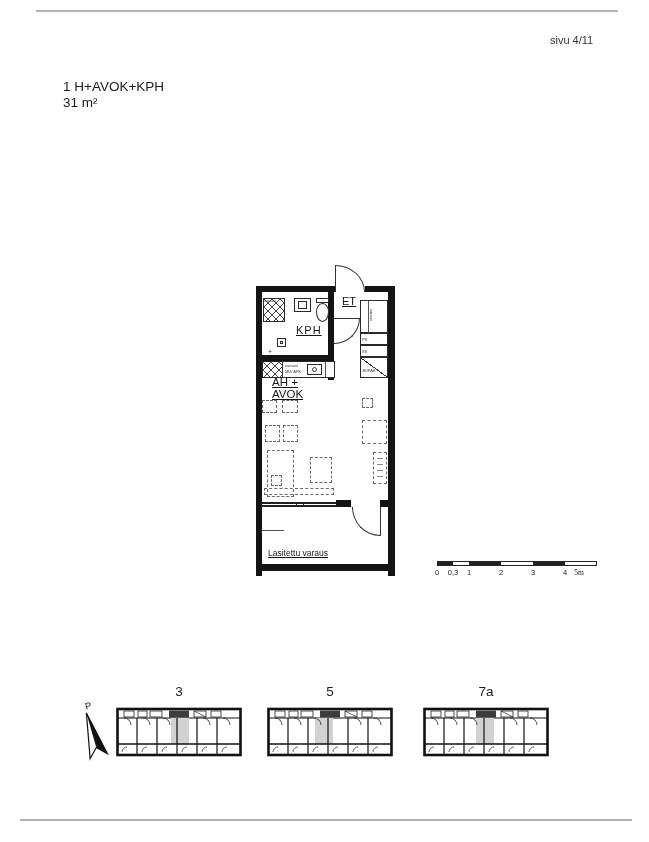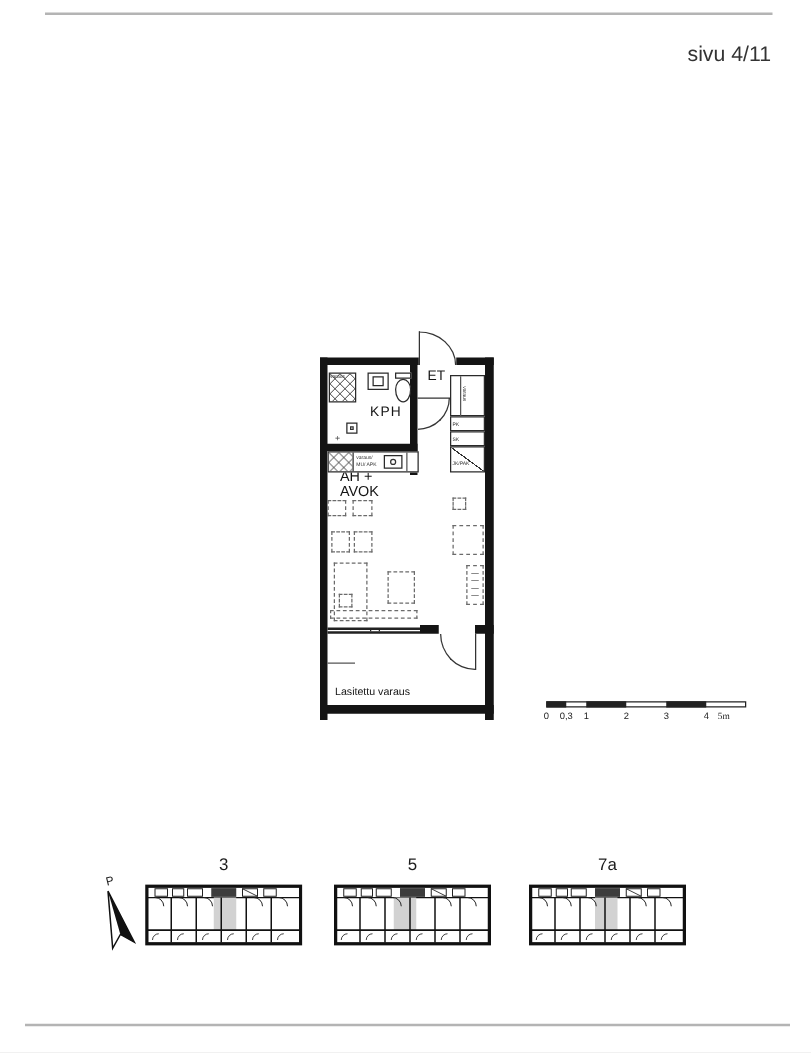--- a/index.html
+++ b/index.html
@@ -3,32 +3,32 @@
 <meta charset="utf-8">
 <style>
   html,body{margin:0;padding:0;background:#e8e8e8;}
   .page{
     position:relative;width:649px;height:842px;background:#ffffff;
     font-family:"Liberation Sans", sans-serif;color:#1c1c1c;overflow:hidden;margin:0 auto;
   }
   .scanline{position:absolute;background:#b4b4b4;}
   
   .title{position:absolute;left:62px;top:30px;font-size:19px;letter-spacing:.2px;}
-  .pageno{position:absolute;left:550px;top:34px;font-size:17px;color:#333;}
+  .pageno{position:absolute;left:550px;top:34px;font-size:11px;color:#333;}
   .info{position:absolute;left:63px;top:79px;font-size:13.5px;line-height:16px;}
   .units{position:absolute;left:63px;top:122px;font-size:13.5px;line-height:16px;}
   .unit-row{display:flex;}
   .unit-name{width:76px;}
   
   .plan{position:absolute;left:256px;top:258px;width:139px;height:322px;}
   .plan *{position:absolute;box-sizing:border-box;}
   .wall{background:#141414;}
   .thin{border:1px solid #2a2a2a;background:#fff;}
   .dash{border:1px dashed #6b6b6b;background:transparent;}
-  .lbl{font-size:11px;color:#151515;white-space:nowrap;position:absolute;}
+  .lbl{font-size:11px;color:#151515;white-space:nowrap;position:absolute;text-decoration:underline;}
   .tiny{font-size:4px;color:#333;line-height:4.5px;white-space:nowrap;}
   .hatchX{
     background:
       linear-gradient(45deg, transparent 46%, #444 46%, #444 54%, transparent 54%),
       linear-gradient(-45deg, transparent 46%, #444 46%, #444 54%, transparent 54%);
     background-size:8px 8px;
   }
   .diag{
     background:linear-gradient(to top right, transparent 48.5%, #333 48.5%, #333 51.5%, transparent 51.5%);
   }
@@ -48,20 +48,24 @@
 </head>
 <body>
 
 <div class="page">
 
   <div class="scanline" style="left:36px;top:10px;width:582px;height:2px;"></div>
   <div class="scanline" style="left:20px;top:819px;width:612px;height:2px;"></div>
 
   <div class="pageno">sivu 4/11</div>
 
+  <div class="info">
+    <div>1 H+AVOK+KPH</div>
+    <div>31 m²</div>
+  </div>
 
 
   <div class="plan">
 
     <div style="left:79px;top:7px;width:1px;height:27px;background:#333;"></div>
     <div style="left:79px;top:7px;width:30px;height:27px;border-top:1px solid #333;border-right:1px solid #333;border-radius:0 100% 0 0;"></div>
 
     <div class="wall" style="left:0;top:28px;width:6px;height:290px;"></div>
     <div class="wall" style="left:132px;top:28px;width:7px;height:290px;"></div>
     <div class="wall" style="left:0;top:28px;width:79px;height:6px;"></div>

